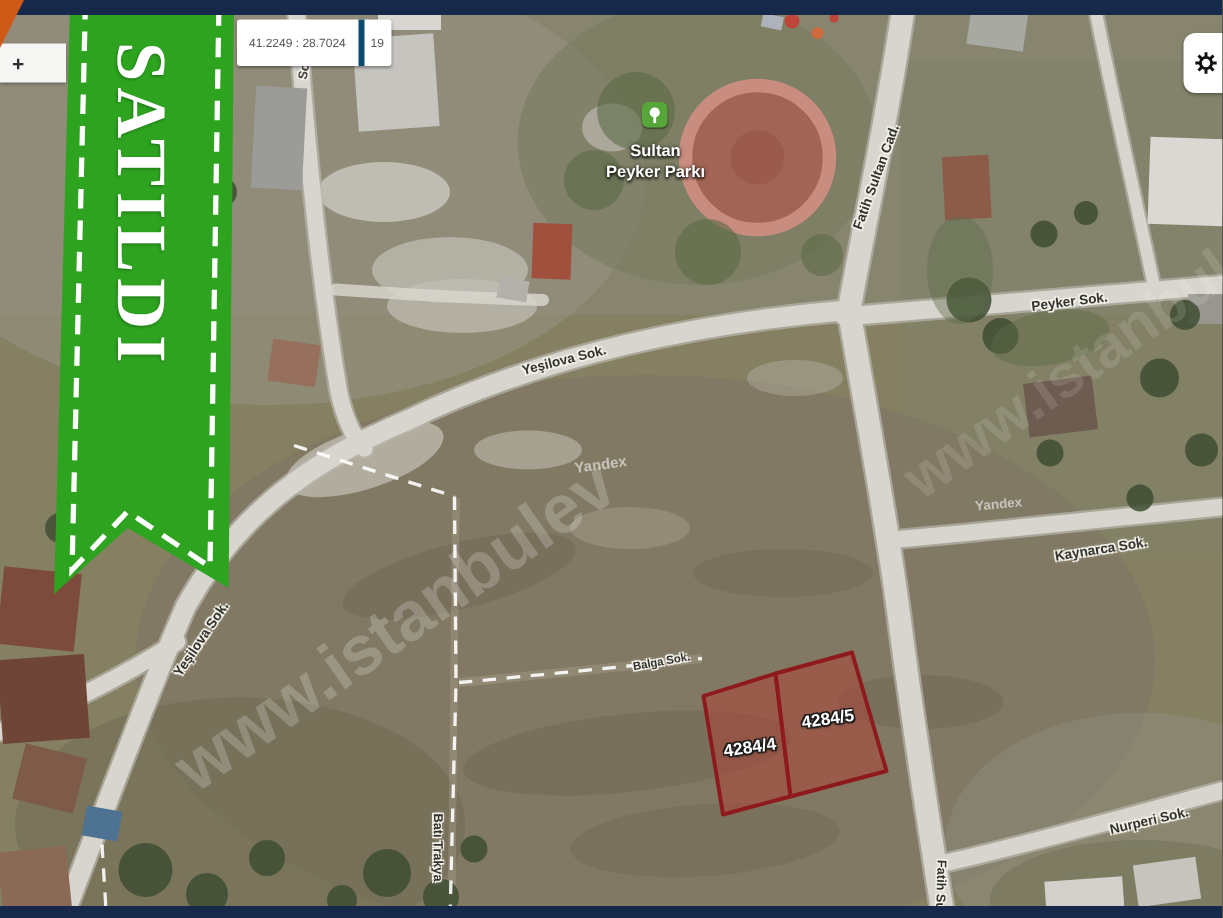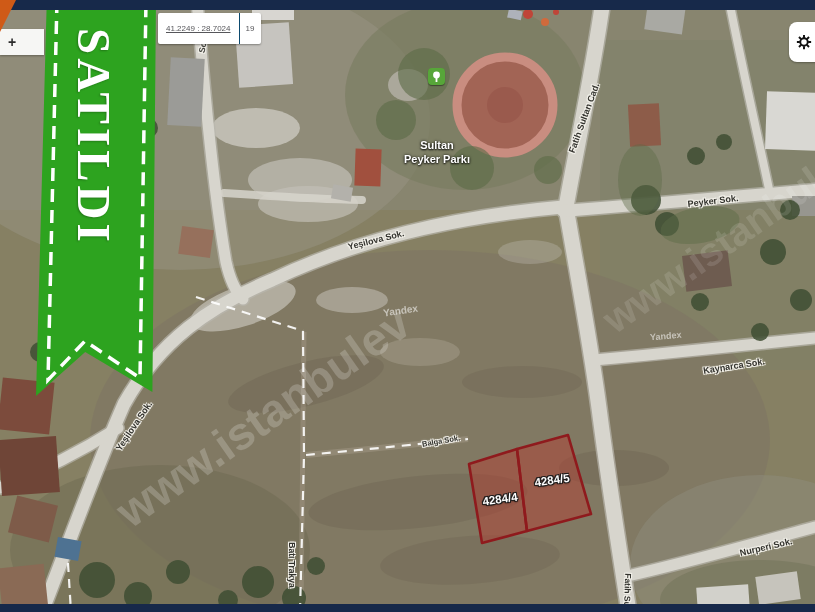--- a/index.html
+++ b/index.html
@@ -8,23 +8,23 @@
   .stage *{box-sizing:border-box;}
   svg.maplayer{position:absolute;left:0;top:0;z-index:1;}
 
   
   .topbar{position:absolute;left:0;top:0;width:815px;height:10px;background:#17294a;z-index:60;}
   .bottombar{position:absolute;left:0;bottom:0;width:815px;height:8px;background:#17294a;z-index:60;}
 
   
   .coordbox{position:absolute;left:158px;top:13px;height:31px;z-index:40;display:flex;align-items:stretch;
             background:#fff;border-radius:2px;box-shadow:0 1px 2px rgba(0,0,0,.35);}
-  .coordbox .coords{display:flex;align-items:center;padding:0 8px;font-size:8px;color:#56565a;white-space:nowrap;text-decoration:underline;}
+  .coordbox .coords{display:flex;align-items:center;padding:0 8px;font-size:8px;color:#56565a;white-space:nowrap;}
   .coordbox .zoomcell{display:flex;align-items:center;justify-content:center;width:22px;font-size:8px;color:#56565a;
-            border-left:1px solid #0c4a6e;text-align:center;}
+            border-left:4px solid #0c4a6e;text-align:center;}
 
   
   .mapctl{position:absolute;left:0;top:29px;width:44px;height:26px;background:#f6f6f4;z-index:30;
           box-shadow:0 1px 2px rgba(0,0,0,.3);display:flex;align-items:center;}
   .mapctl .plus{font-size:14px;font-weight:700;color:#2b2b2b;margin-left:8px;line-height:1;}
 
   
   .gearbtn{position:absolute;left:789px;top:22px;width:30px;height:40px;background:#fff;border:none;
            border-radius:8px 0 0 8px;z-index:61;display:flex;align-items:center;cursor:pointer;
            box-shadow:0 1px 2px rgba(0,0,0,.3);padding:0 0 0 6px;}
@@ -46,21 +46,21 @@
   .street{position:absolute;z-index:6;font-size:9px;font-weight:600;color:#33332e;white-space:nowrap;
           transform:translate(-50%,-50%) rotate(var(--r,0deg));
           text-shadow:-1px -1px 0 #f2f0e9,1px -1px 0 #f2f0e9,-1px 1px 0 #f2f0e9,1px 1px 0 #f2f0e9,0 0 3px #fff;}
   .street.sm{font-size:7.5px;}
   .street.vert{font-size:8.5px;}
   .parcel-label{position:absolute;z-index:7;font-size:11.5px;font-weight:700;color:#fff;white-space:nowrap;
           transform:translate(-50%,-50%) rotate(var(--r,0deg));
           text-shadow:-1px -1px 0 #1d1d1d,1px -1px 0 #1d1d1d,-1px 1px 0 #1d1d1d,1px 1px 0 #1d1d1d,0 1px 2px #000;}
   .parklabel{position:absolute;left:437px;top:108px;transform:translate(-50%,-50%);z-index:6;text-align:center;
           font-size:11px;font-weight:600;color:#fff;line-height:14px;white-space:nowrap;
-          text-shadow:0 1px 2px rgba(0,0,0,.9),0 0 3px rgba(0,0,0,.8);margin-top:44px;}
+          text-shadow:0 1px 2px rgba(0,0,0,.9),0 0 3px rgba(0,0,0,.8);}
   .parkicon{position:absolute;left:428px;top:68px;width:17px;height:17px;background:#57a639;border-radius:4px;
           z-index:6;display:flex;align-items:center;justify-content:center;box-shadow:0 1px 1px rgba(0,0,0,.4);}
   .wm{position:absolute;z-index:5;font-weight:700;color:#fff;white-space:nowrap;pointer-events:none;}
   .ym{position:absolute;z-index:5;font-size:10px;font-weight:600;color:rgba(255,255,255,.55);white-space:nowrap;}
 </style>
 </head>
 <body>
 
 <div class="stage">
 

